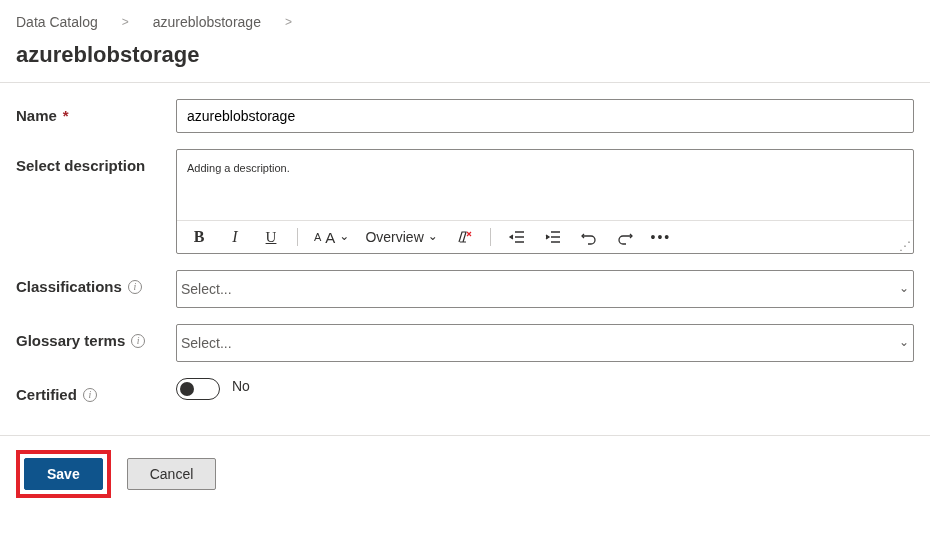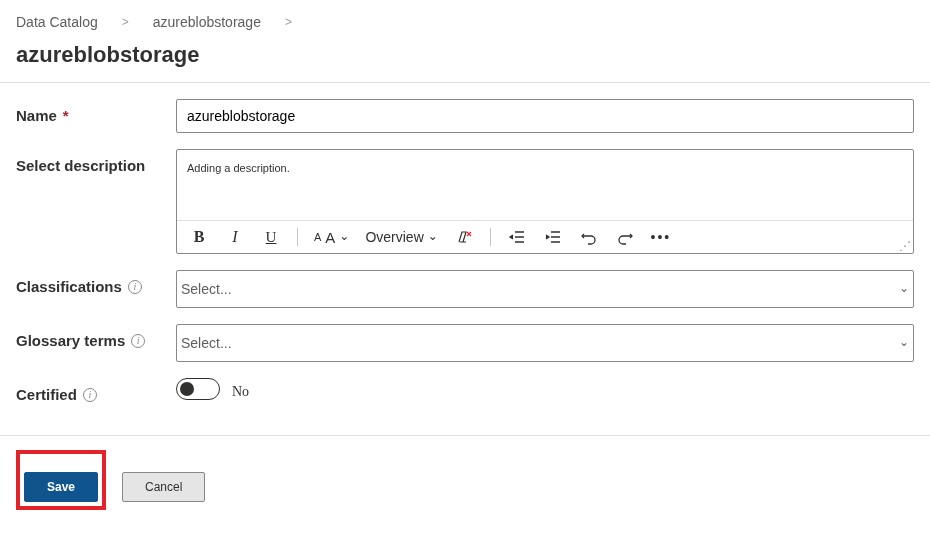--- a/index.html
+++ b/index.html
@@ -122,21 +122,21 @@
     border-radius: 2px;
     padding: 10px 4px;
     font-size: 14px;
     color: #605e5c;
     display: flex;
     justify-content: space-between;
     align-items: center;
     cursor: pointer;
     background: #fff;
   }
-  .toggle-row { display: flex; align-items: flex-end; gap: 12px; font-family: Liberation Serif, serif; }
+  .toggle-row { display: flex; align-items: flex-start; gap: 12px; }
   .toggle {
     width: 44px; height: 22px;
     border: 1px solid #323130;
     border-radius: 11px;
     position: relative;
     cursor: pointer;
     background: #fff;
   }
   .toggle-knob {
     width: 14px; height: 14px;
@@ -151,25 +151,24 @@
     display: flex;
     gap: 16px;
     align-items: center;
   }
   .save-wrap {
     border: 4px solid #e3222a;
     padding: 4px;
   }
   .btn {
     padding: 7px 22px;
-    font-size: 12px;
+    font-size: 14px;
     border-radius: 2px;
     cursor: pointer;
     font-family: inherit;
-    margin-top: 14px;
   }
   .btn-primary {
     background: #0f548c;
     color: #fff;
     border: 1px solid #0f548c;
     font-weight: 600;
   }
   .btn-secondary {
     background: #e5e5e5;
     color: #323130;

